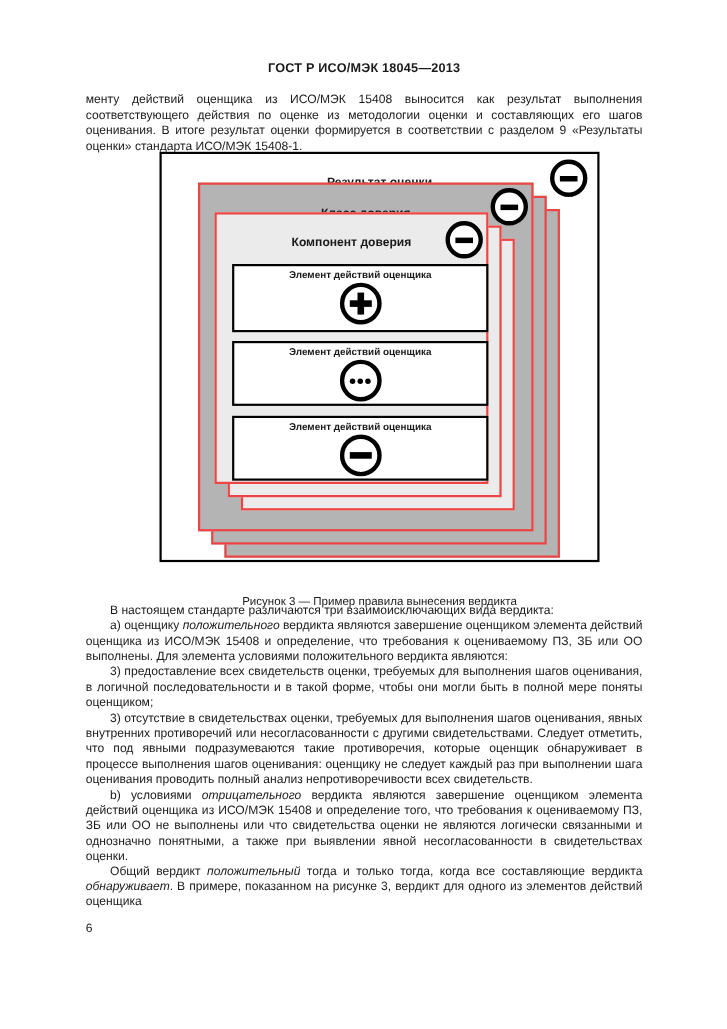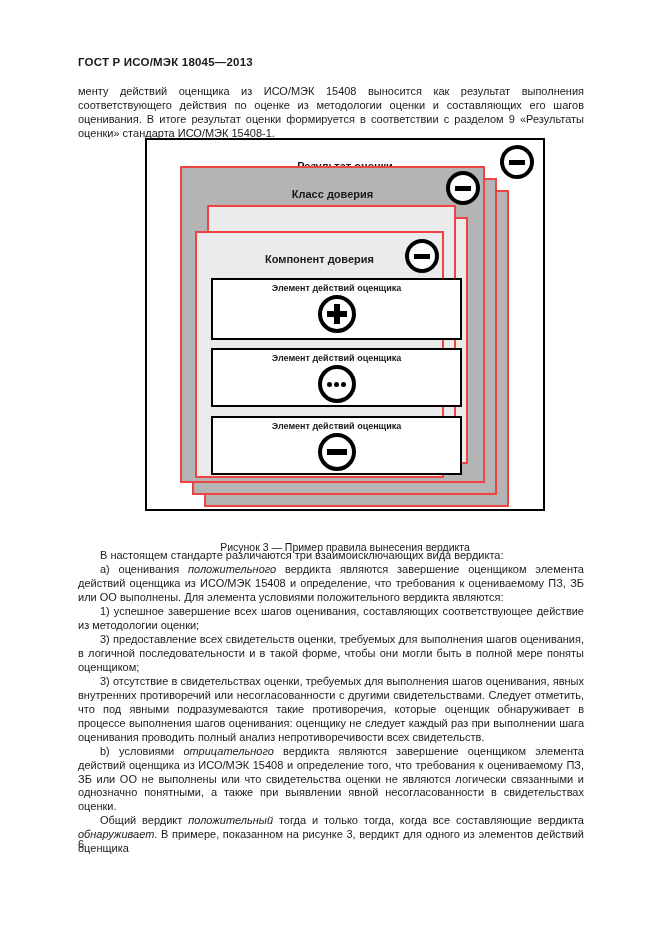--- a/index.html
+++ b/index.html
@@ -7,21 +7,21 @@
     position:relative;
     width:661px;height:935px;
     background:#ffffff;
     font-family:"Liberation Sans",sans-serif;
     color:#1a1a1a;
     overflow:hidden;
   }
   
   .doc-header{
     position:absolute;left:78px;top:56px;width:506px;
-    font-size:11.5px;font-weight:bold;letter-spacing:.2px;
+    font-size:11.5px;font-weight:bold;letter-spacing:.2px;text-align:center;
   }
   .intro{
     position:absolute;left:78px;top:84px;width:506px;
     font-size:11px;line-height:1.28;text-align:justify;
   }
   .body-text{
     position:absolute;left:78px;top:549px;width:506px;
     font-size:11px;line-height:1.27;text-align:justify;
   }
   .body-text p{margin:0;text-indent:22px;}
@@ -34,21 +34,21 @@
   }
   
   .figure{
     position:absolute;left:145px;top:138px;width:400px;height:373px;
     box-sizing:border-box;border:2px solid #000;background:#fff;
   }
   .fig-box{position:absolute;box-sizing:border-box;border:2px solid #ef4444;}
   .gray{background:#b4b4b4;}
   .light{background:#ebebeb;}
   .box-title{text-align:center;font-weight:bold;font-size:11px;padding-top:20px;}
-  .elem-box{position:absolute;box-sizing:border-box;border:2px solid #000;background:#fff;left:14px;width:251px;}
+  .elem-box{position:absolute;box-sizing:border-box;border:2px solid #000;background:#fff;left:14px;width:233px;}
   .elem-title{text-align:center;font-weight:bold;font-size:9px;padding-top:3px;}
   
   .badge{
     position:absolute;width:34px;height:34px;border-radius:50%;
     background:#fff;border:4px solid #000;box-sizing:border-box;
     display:flex;align-items:center;justify-content:center;z-index:6;
   }
   .badge .bar{width:16px;height:5px;background:#000;}
   
   .elem-circle{
@@ -82,21 +82,21 @@
     <div class="fig-box gray" style="left:57px;top:50px;width:305px;height:317px;"></div>
     <div class="fig-box gray" style="left:45px;top:38px;width:305px;height:317px;"></div>
 
     <div class="fig-box gray" style="left:33px;top:26px;width:305px;height:317px;">
 
       <div class="box-title">Класс доверия</div>
 
       <div class="fig-box light" style="left:37px;top:49px;width:249px;height:247px;"></div>
       <div class="fig-box light" style="left:25px;top:37px;width:249px;height:247px;"></div>
 
-      <div class="fig-box light" style="left:13px;top:25px;width:249px;height:247px;margin-top:38px;">
+      <div class="fig-box light" style="left:13px;top:25px;width:249px;height:247px;">
 
         <div class="box-title">Компонент доверия</div>
 
         <div class="badge" style="right:3px;top:6px;">
           <span class="bar"></span>
         </div>
 
         <div class="elem-box" style="top:45px;height:62px;">
           <div class="elem-title">Элемент действий оценщика</div>
           <div class="elem-circle">
@@ -129,22 +129,21 @@
         <span class="bar"></span>
       </div>
 
     </div>
   </div>
 
   <div class="fig-caption">Рисунок 3 — Пример правила вынесения вердикта</div>
 
   <div class="body-text">
     <p><span>В настоящем стандарте различаются три взаимоисключающих вида вердикта:</span></p>
-    <p><span>a) оценивания </span><i>положительного</i><span> вердикта являются завершение оценщиком элемента действий оценщика из ИСО/МЭК 15408 и определение, что требования к оцениваемому ПЗ, ЗБ или ОО выполнены. Для элемента условиями положительного вердикта являются:</span></p>
-    <p><span>1) успешное завершение всех шагов оценивания, составляющих соответствующее действие из методологии оценки;</span></p>
+    <p><span>a) оценщику </span><i>положительного</i><span> вердикта являются завершение оценщиком элемента действий оценщика из ИСО/МЭК 15408 и определение, что требования к оцениваемому ПЗ, ЗБ или ОО выполнены. Для элемента условиями положительного вердикта являются:</span></p>
     <p><span>3) предоставление всех свидетельств оценки, требуемых для выполнения шагов оценивания, в логичной последовательности и в такой форме, чтобы они могли быть в полной мере поняты оценщиком;</span></p>
     <p><span>3) отсутствие в свидетельствах оценки, требуемых для выполнения шагов оценивания, явных внутренних противоречий или несогласованности с другими свидетельствами. Следует отметить, что под явными подразумеваются такие противоречия, которые оценщик обнаруживает в процессе выполнения шагов оценивания: оценщику не следует каждый раз при выполнении шага оценивания проводить полный анализ непротиворечивости всех свидетельств.</span></p>
     <p><span>b) условиями </span><i>отрицательного</i><span> вердикта являются завершение оценщиком элемента действий оценщика из ИСО/МЭК 15408 и определение того, что требования к оцениваемому ПЗ, ЗБ или ОО не выполнены или что свидетельства оценки не являются логически связанными и однозначно понятными, а также при выявлении явной несогласованности в свидетельствах оценки.</span></p>
     <p><span>Общий вердикт </span><i>положительный</i><span> тогда и только тогда, когда все составляющие вердикта </span><i>обнаруживает</i><span>. В примере, показанном на рисунке 3, вердикт для одного из элементов действий оценщика</span></p>
   </div>
 
   <div class="page-number">6</div>
 
 </div>
 

